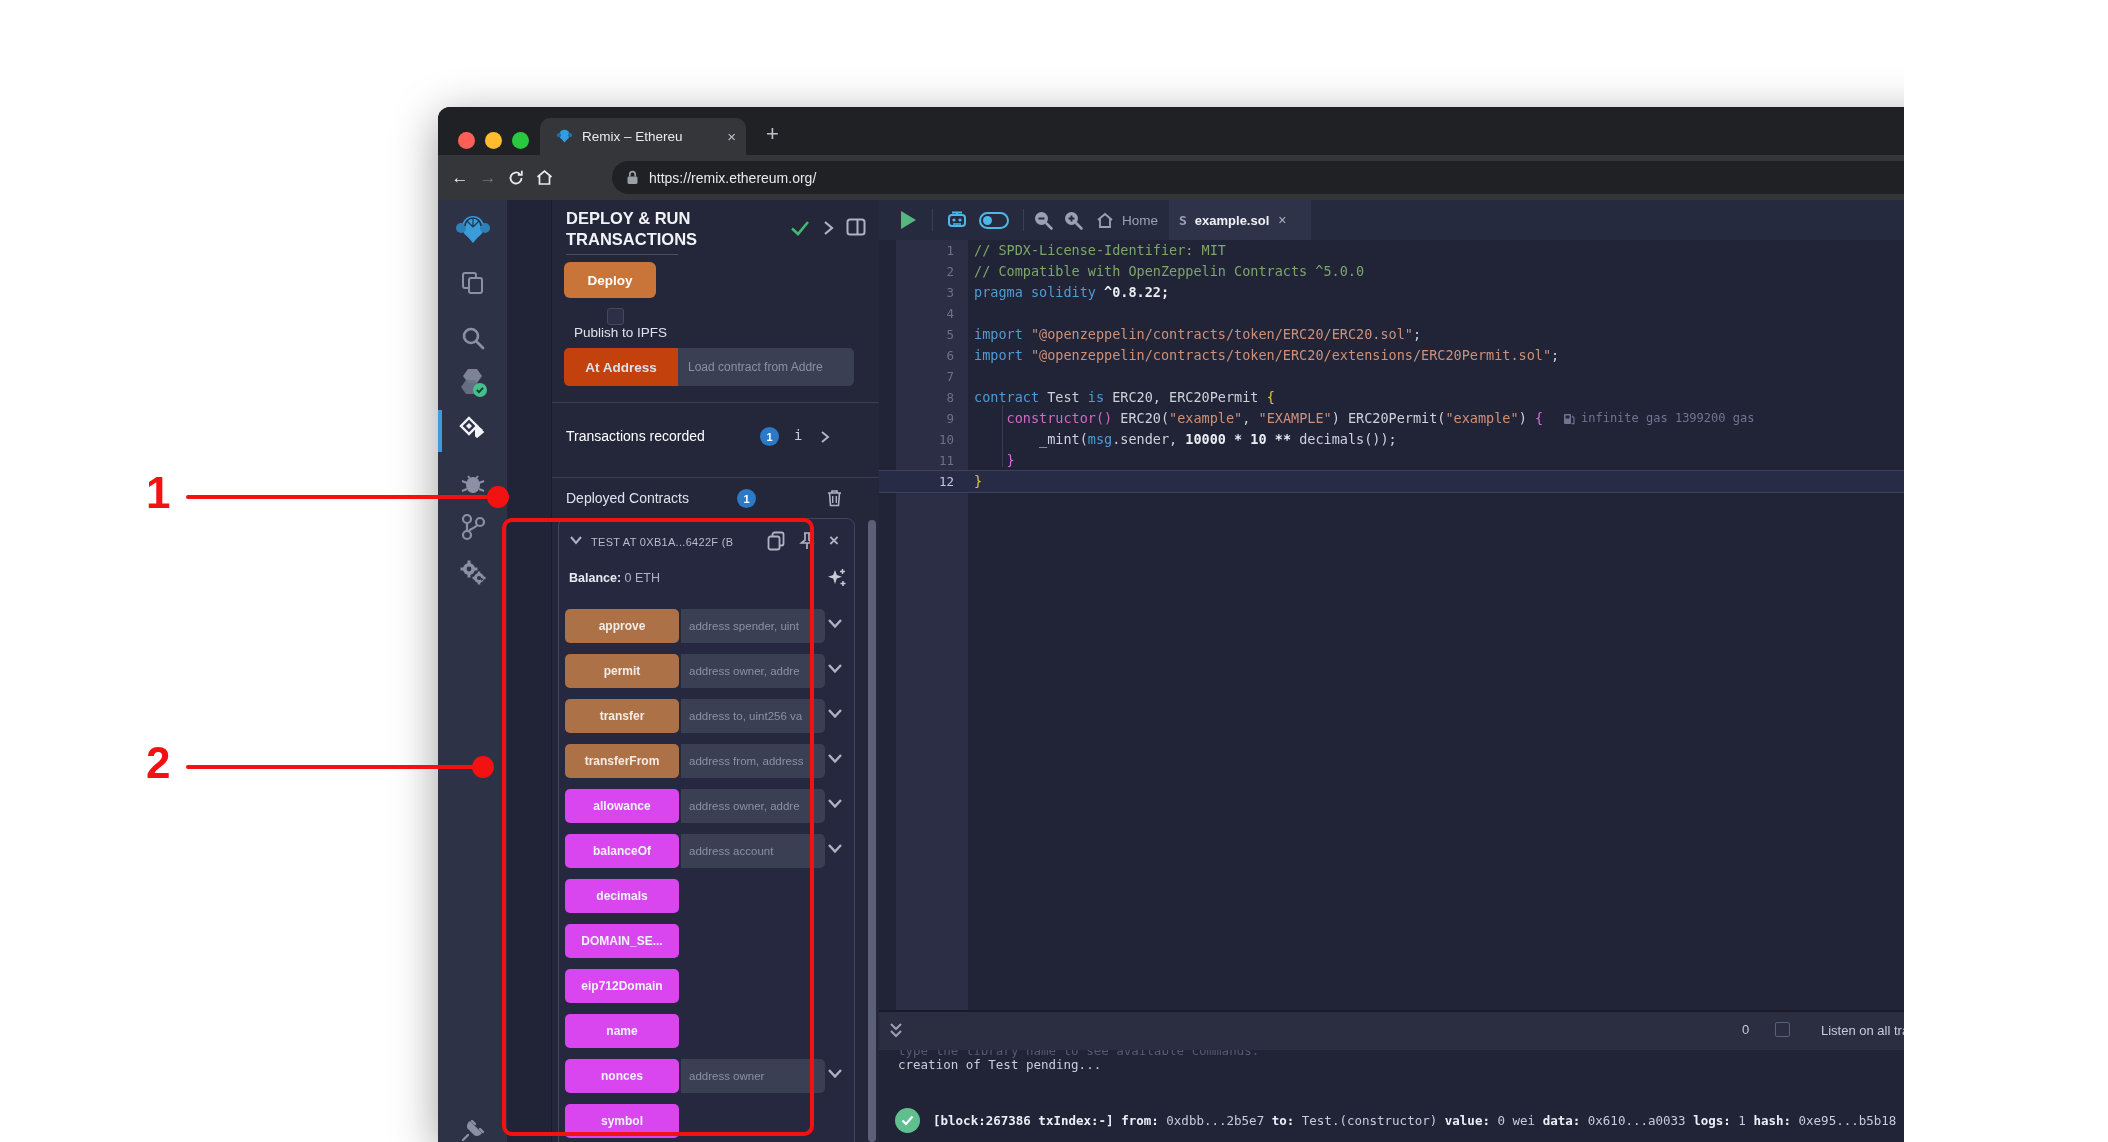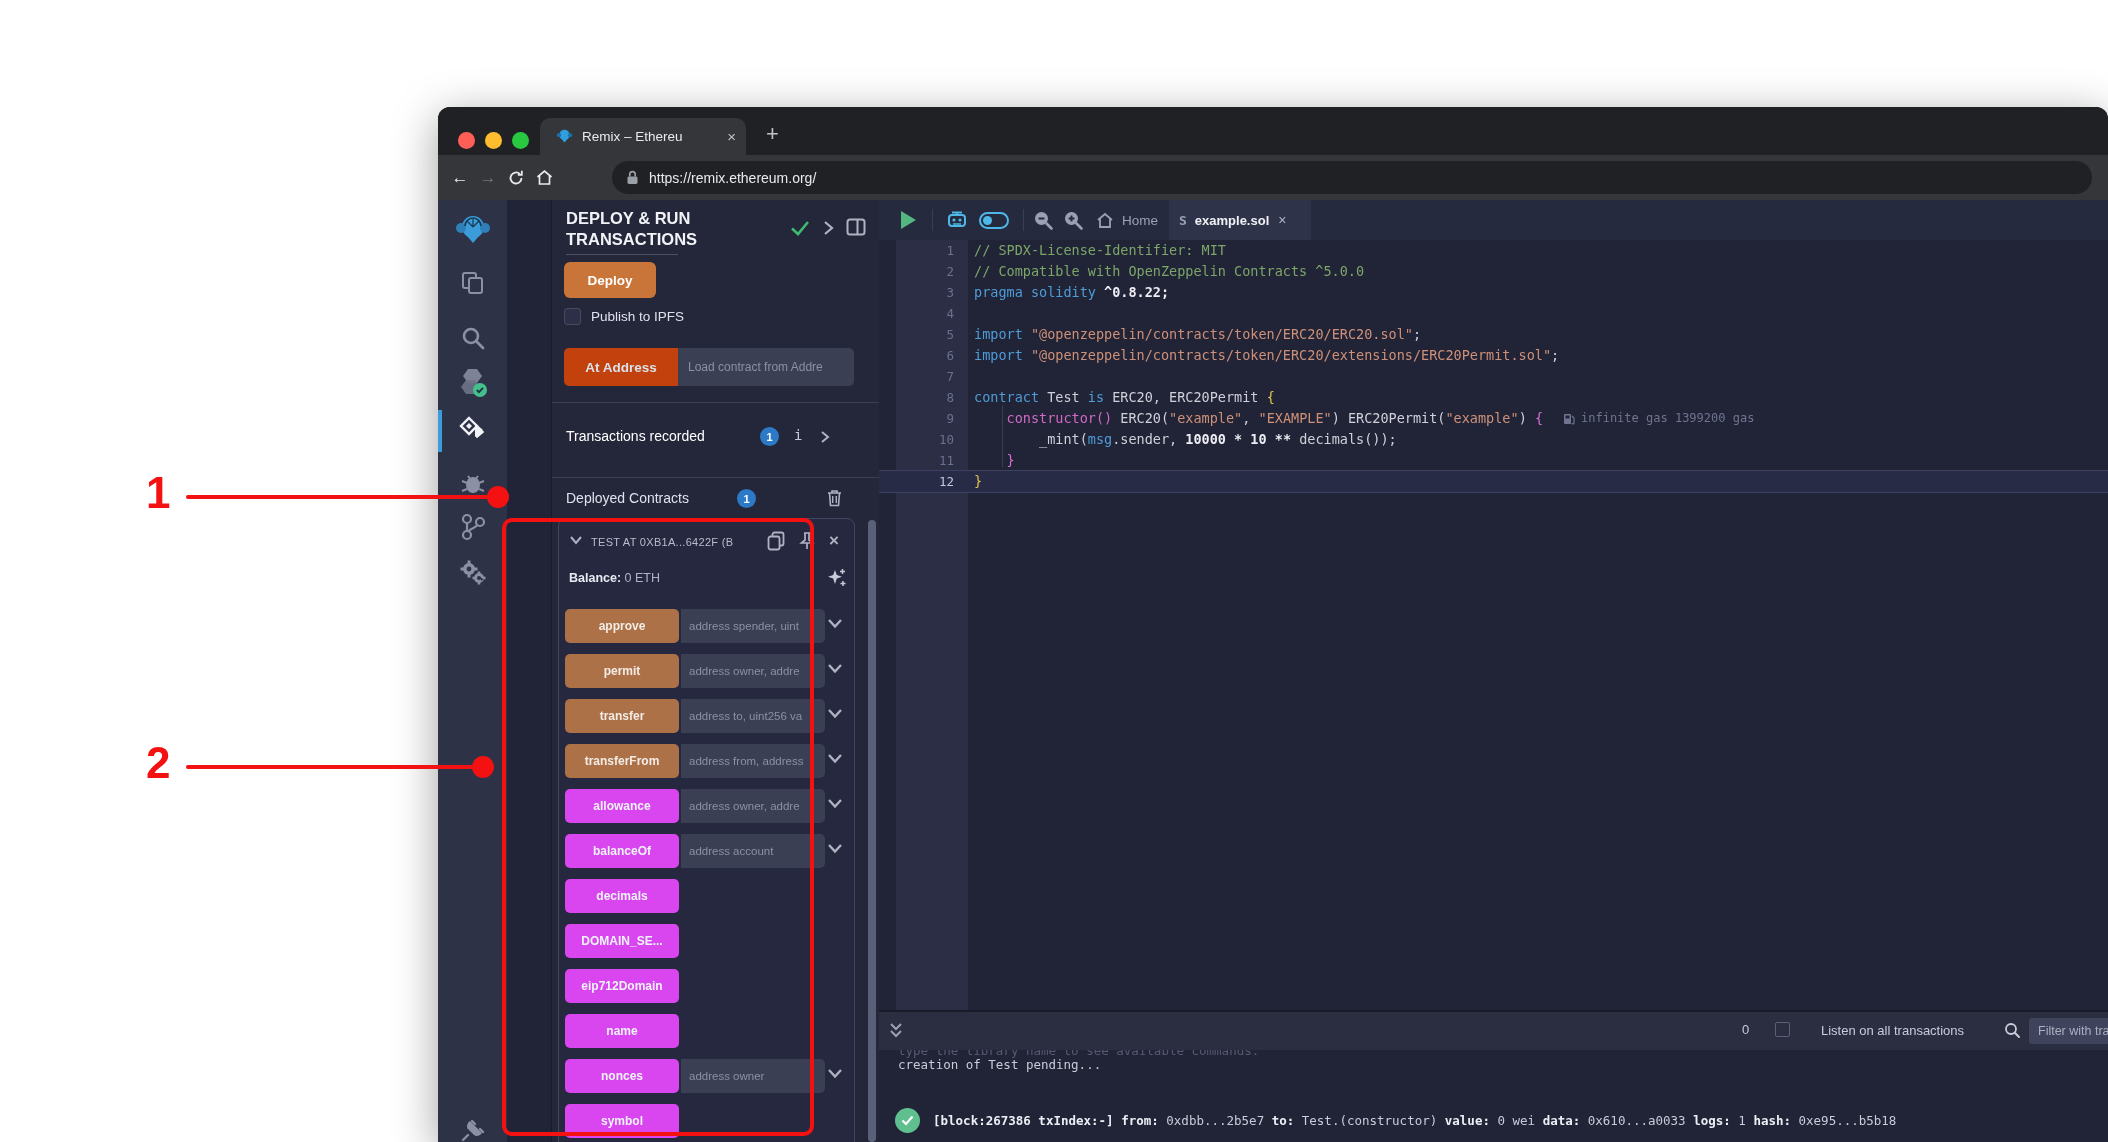--- a/index.html
+++ b/index.html
@@ -1,17 +1,17 @@
 <!DOCTYPE html>
 <html><head>
 <meta charset="utf-8">
 <style>
   html,body{margin:0;padding:0;background:#fff;}
   *{box-sizing:border-box;}
-  .canvas{position:relative;width:2108px;height:1142px;background:#ffffff;overflow:hidden;
+  .canvas{position:relative;width:1904px;height:1142px;background:#ffffff;overflow:hidden;
     font-family:"Liberation Sans",sans-serif;}
   
   .bwindow{position:absolute;left:438px;top:107px;width:1670px;height:1035px;
     border-radius:12px 12px 0 0;overflow:hidden;box-shadow:0 10px 45px rgba(0,0,0,.38);
     display:flex;flex-direction:column;background:#202124;}
   .tabstrip{height:48px;background:#202124;position:relative;flex:0 0 auto;}
   .tlight{position:absolute;top:25px;width:17px;height:17px;border-radius:50%;}
   .tl-red{left:20px;background:#ff5f57;}
   .tl-yellow{left:47px;background:#febc2e;}
   .tl-green{left:74px;background:#28c840;}
@@ -35,21 +35,21 @@
   .ibar-active-ind{position:absolute;left:0;top:210px;width:4px;height:42px;background:#3b9cd9;}
   .panel{width:328px;background:#24263a;position:relative;flex:0 0 auto;border-left:1px solid #191a2b;margin-left:44px;}
   .panel-title{position:absolute;left:14px;top:8px;color:#f2f3f7;font-size:16.5px;font-weight:bold;line-height:21px;}
   .panel-head-ics{position:absolute;top:18px;left:0;}
   .ph-check{position:absolute;left:238px;top:2px;}
   .ph-chev{position:absolute;left:270px;top:2px;}
   .ph-cols{position:absolute;left:294px;top:0px;}
   .title-underline{position:absolute;left:14px;top:54px;width:112px;height:1px;background:#4a4f66;}
   .deploy-btn{position:absolute;left:12px;top:62px;width:92px;height:36px;background:#c97539;border:none;
     border-radius:6px;color:#fff;font-weight:bold;font-size:13.5px;font-family:inherit;}
-  .publish-row{position:absolute;left:12px;top:108px;display:flex;align-items:center;}
+  .publish-row{position:absolute;left:12px;top:108px;display:flex;align-items:center;flex-direction:column;}
   .pub-check{width:17px;height:17px;border-radius:3px;background:#2c2f45;border:1px solid #454a63;}
   .pub-label{color:#dfe2ec;font-size:13.5px;margin-left:10px;}
   .ataddr-row{position:absolute;left:12px;top:148px;height:38px;width:290px;display:flex;border-radius:5px;overflow:hidden;}
   .ataddr-btn{width:114px;background:#c2410c;border:none;color:#d9e2ea;font-weight:bold;font-size:13.5px;font-family:inherit;}
   .ataddr-input{flex:1;background:#3b3f54;color:#8a90a6;font-size:12px;display:flex;align-items:center;padding:16px 10px;white-space:nowrap;overflow:hidden;}
   .pdivider{position:absolute;left:0;width:328px;height:1px;background:#3a3e54;}
   .txrec-row{position:absolute;left:0;top:226px;width:328px;height:22px;}
   .txrec-label{position:absolute;left:14px;top:2px;color:#ffffff;font-size:14px;}
   .badge{position:absolute;width:19px;height:19px;border-radius:50%;background:#2c7ac7;color:#fff;
     font-size:11px;font-weight:bold;display:flex;align-items:center;justify-content:center;}

